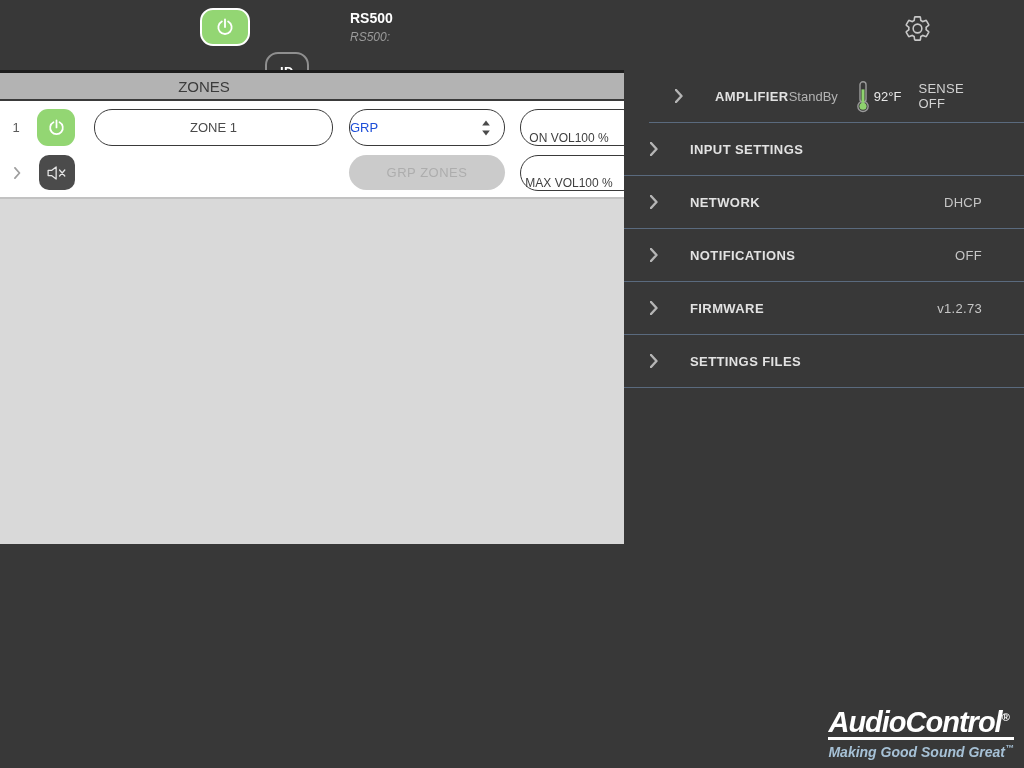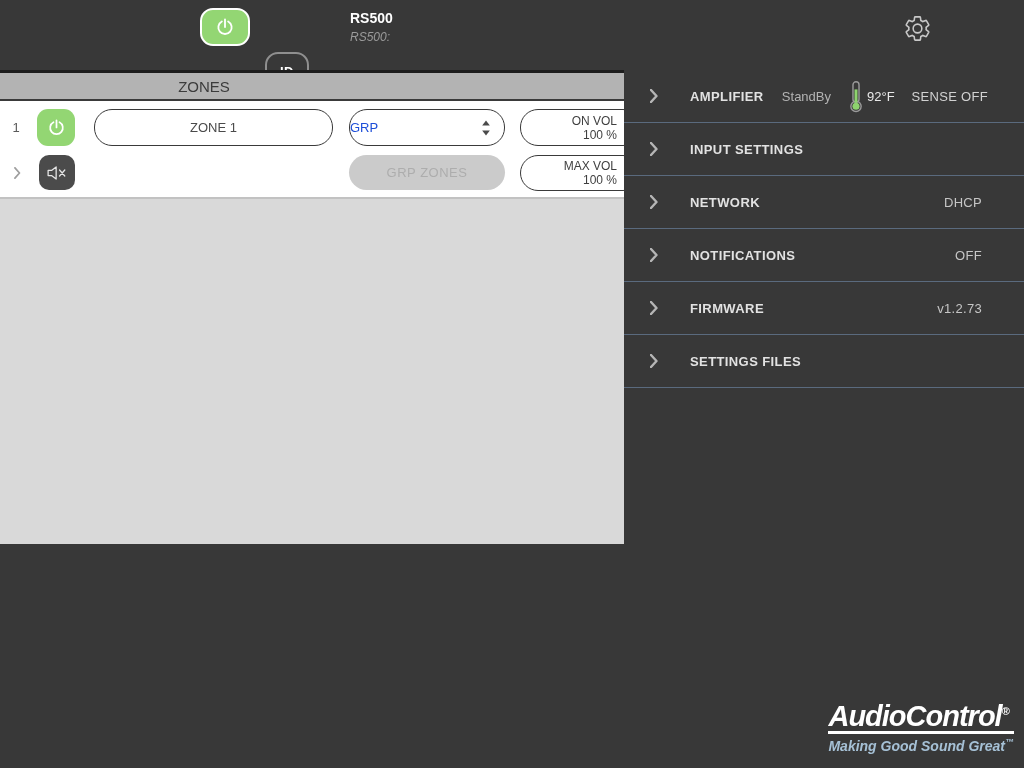--- a/index.html
+++ b/index.html
@@ -34,48 +34,48 @@
             background:#93d673;border:none;display:flex;align-items:center;justify-content:center;
             cursor:pointer;padding:0;}
   .zone-name{position:absolute;left:94px;top:39px;width:239px;height:37px;border:1.5px solid #3a3a3a;
              border-radius:18px;box-sizing:border-box;text-align:center;font-size:13px;color:#4a4a4a;
              background:#ffffff;font-family:inherit;outline:none;}
   .zone-select{position:absolute;left:349px;top:39px;width:156px;height:37px;border:1.5px solid #3a3a3a;
                border-radius:18px;box-sizing:border-box;background:#ffffff;display:flex;align-items:center;
                justify-content:flex-start;font-size:13px;color:#1d4ed8;cursor:pointer;}
   .zone-select .arrows{position:absolute;right:13px;top:50%;transform:translateY(-50%);display:flex;}
   .vol-btn{position:absolute;width:121px;border:1.5px solid #3a3a3a;border-radius:18px;box-sizing:border-box;
-           background:#ffffff;display:flex;flex-direction:column;align-items:flex-end;justify-content:center;
+           background:#ffffff;display:flex;flex-direction:row;align-items:flex-end;justify-content:center;
            padding:0 23px 0 0;font-size:12px;color:#3f3f3f;line-height:14px;cursor:pointer;font-family:inherit;}
   .onvol{left:520px;top:39px;height:37px;}
   .maxvol{left:520px;top:85px;height:36px;}
   .zone-chevron{position:absolute;left:8px;top:85px;width:18px;height:35px;display:flex;align-items:center;
                 justify-content:center;cursor:pointer;}
   .mute-btn{position:absolute;left:39px;top:85px;width:36px;height:35px;border-radius:10px;background:#4b4b4b;
             border:none;display:flex;align-items:center;justify-content:center;cursor:pointer;padding:0;}
   .grplock-btn{position:absolute;left:349px;top:85px;width:156px;height:35px;border-radius:18px;
                background:#cbcbcb;border:none;color:#adadad;font-size:13px;letter-spacing:.5px;
                cursor:pointer;font-family:inherit;}
 
   
   .settings-panel{position:absolute;left:624px;top:70px;width:400px;}
   .s-row{height:53px;display:flex;align-items:center;border-bottom:1px solid #5a6a7e;
          padding:0 42px 0 26px;box-sizing:border-box;cursor:pointer;}
   .s-row .chev{width:8px;margin-right:32px;flex:none;display:flex;}
   .s-label{font-size:13px;font-weight:600;color:#e2e2e2;letter-spacing:.4px;white-space:nowrap;}
   .s-value{margin-left:auto;font-size:13px;color:#c6c6c6;letter-spacing:.3px;}
-  .amp-row{padding-right:36px;}
+  .amp-row{padding-right:36px;margin-left:25px;}
   .amp-status{margin-left:auto;display:flex;align-items:center;}
   .s-status{color:#b3b3b3;font-size:13px;}
   .thermo{margin-left:17px;display:flex;}
   .s-temp{color:#e8e8e8;font-size:13px;margin-left:3px;}
   .s-sense{color:#d2d2d2;font-size:13px;margin-left:17px;letter-spacing:.3px;}
 
   
-  .logo{position:absolute;right:10px;bottom:14px;display:inline-block;}
+  .logo{position:absolute;right:10px;bottom:8px;display:inline-block;}
   .logo-text{font-size:29px;font-weight:700;font-style:italic;color:#ffffff;letter-spacing:-1px;
              line-height:30px;white-space:nowrap;}
   .reg{font-size:11px;vertical-align:super;font-style:normal;letter-spacing:0;}
   .logo-bar{height:3px;background:#ffffff;margin-top:1px;}
   .logo-tagline{margin-top:3px;font-style:italic;font-size:14px;font-weight:600;color:#a6c1d6;text-align:right;}
   .tm{font-size:9px;vertical-align:super;}
 </style>
 </head>
 <body>
 

